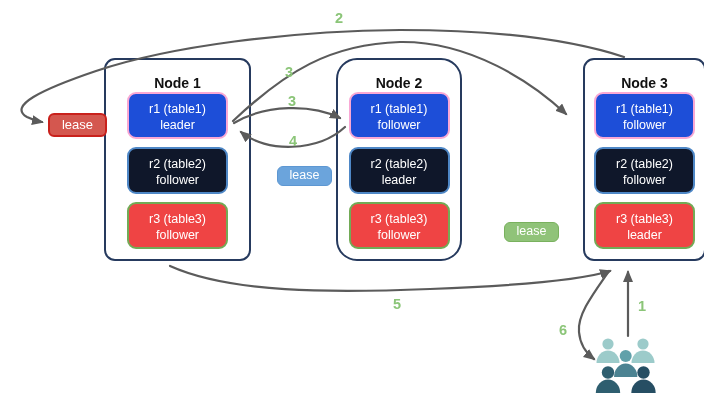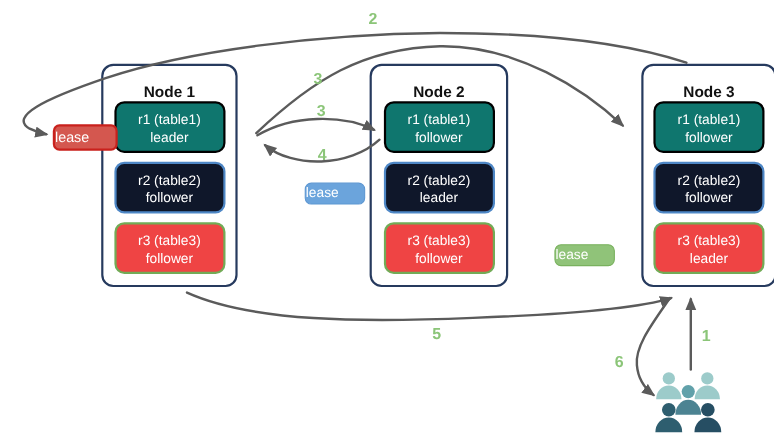--- a/index.html
+++ b/index.html
@@ -13,49 +13,50 @@
   
   .node {
     position: absolute;
     top: 58px; height: 203px;
     background: #ffffff;
     border: 2px solid #263A5E;
     border-radius: 11px;
     box-sizing: border-box;
     text-align: center;
   }
-  .node1 { left: 92px; width: 124px; border-radius: 11px; }
-  .node2 { left: 336px; width: 126px; }
+  .node1 { left: 104px; width: 147px; border-radius: 11px; }
+  .node2 { left: 336px; width: 126px; border-radius: 21px; }
   .node3 { left: 583px; width: 123px; }
   .node-title {
     margin-top: 15px;
     font-size: 14px;
     font-weight: bold;
     color: #111111;
     line-height: 17px;
   }
   .replica {
     width: 101px; height: 47px;
     margin: 0 auto 8px auto;
     border-radius: 9px;
     box-sizing: border-box;
     color: #ffffff;
     font-size: 12.5px;
     line-height: 16px;
     padding-top: 7px;
   }
   .replica:first-of-type { margin-top: 8px; }
-  .rep-red   { background: #0f766e; border: 2px solid #000000; }
+  .rep-red   { background: #1d4ed8; border: 2px solid #f9a8d4; }
   .rep-blue  { background: #0f172a; border: 2px solid #4E87C6; }
   .rep-green { background: #ef4444; border: 2px solid #72AB56; }
   
   .lease {
     position: absolute;
     box-sizing: border-box;
     color: #ffffff;
+    text-align: center;
     border-radius: 6px;
   }
   .lease-red {
     left: 48px; top: 113px; width: 59px; height: 24px;
     background: #D4574F; border: 2px solid #C9211C;
     font-size: 13px; line-height: 20px;
   }
   .lease-blue {
     left: 277px; top: 166px; width: 55px; height: 20px;
     background: #6BA4DC; border: 1.5px solid #5D97D2;

